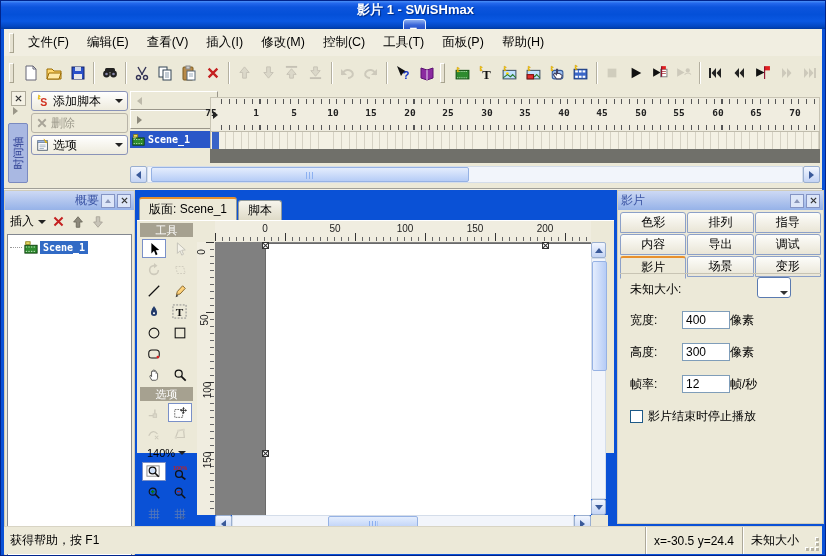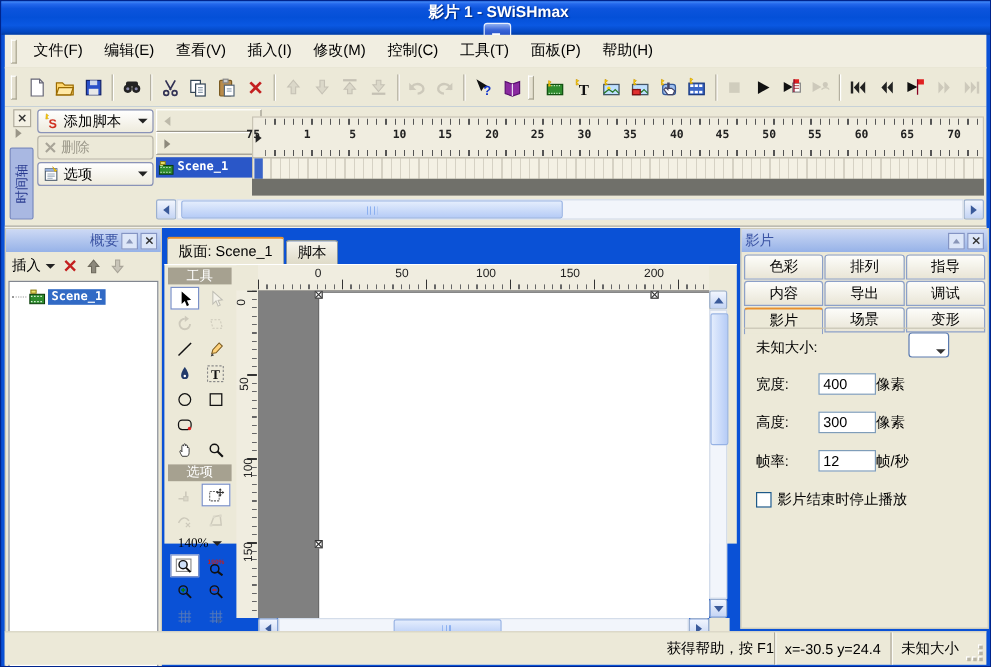--- a/index.html
+++ b/index.html
@@ -82,21 +82,21 @@
   .tab{height:19px;line-height:19px;padding:0 9px;font-size:12px;border:1px solid #919b9c;border-bottom:none;border-radius:3px 3px 0 0;
     background:linear-gradient(180deg,#f6f4ec,#dfdbc8);}
   .tab.active{height:21px;line-height:20px;background:#ece9d8;border-top:2px solid #e8902c;font-weight:normal;}
   .ed-body{position:absolute;left:0;top:21px;right:0;bottom:0;background:#ece9d8;border-top:1px solid #fff;}
   
   #tools{position:absolute;left:0;top:22px;width:59px;bottom:0;}
   .tools-hdr{margin:2px 3px 1px;background:#a6a190;color:#fff;font-size:11px;text-align:center;height:14px;line-height:14px;}
   .tool-row{display:flex;justify-content:center;gap:2px;height:21px;align-items:center;}
   .tool{width:24px;height:19px;display:flex;align-items:center;justify-content:center;}
   .tool.pressed{background:#fff;border:1px solid #7a90c8;box-sizing:border-box;}
-  .zoomlbl{display:flex;align-items:center;justify-content:center;gap:3px;height:17px;font-size:11px;font-family:Liberation Serif, serif;}
+  .zoomlbl{display:flex;align-items:center;justify-content:center;gap:3px;height:17px;font-size:11px;}
   
   .corner{position:absolute;left:60px;top:22px;width:18px;height:21px;background:#ece9d8;}
   .chruler{position:absolute;left:78px;top:22px;width:376px;height:21px;background:#f0ede0;border-bottom:1px solid #b8b4a4;}
   .chruler .tk{position:absolute;bottom:1px;left:0;right:0;height:4px;background:repeating-linear-gradient(90deg,#666 0 1px,transparent 1px 7px);}
   .chruler .tkM{position:absolute;bottom:1px;left:0;right:0;height:8px;background:repeating-linear-gradient(90deg,#333 0 1px,transparent 1px 70px);}
   .chruler span{position:absolute;top:2px;transform:translateX(-50%);font-size:10px;color:#222;}
   .chruler span:nth-of-type(1){left:50px}.chruler span:nth-of-type(2){left:120px}.chruler span:nth-of-type(3){left:190px}
   .chruler span:nth-of-type(4){left:260px}.chruler span:nth-of-type(5){left:330px}
   .cvruler{position:absolute;left:60px;top:43px;width:18px;height:273px;background:#f0ede0;border-right:1px solid #b8b4a4;overflow:hidden;}
   .cvruler .tk{position:absolute;top:0;bottom:0;right:1px;width:4px;background:repeating-linear-gradient(180deg,#666 0 1px,transparent 1px 7px);}
@@ -123,21 +123,21 @@
   .mp-body{position:absolute;left:2px;top:82px;right:2px;bottom:2px;border-top:1px solid #c8c4b4;}
   .fieldrow{position:absolute;left:0;right:0;height:20px;display:flex;align-items:center;}
   .fieldrow .flabel{margin-left:10px;width:52px;}
   .xp-input{width:48px;height:18px;box-sizing:border-box;border:1px solid #7f9db9;background:#fff;font-size:12px;padding:1px 3px;font-family:"Liberation Sans",sans-serif;}
   .funit{margin-left:0;}
   .swatch{position:absolute;left:137px;top:3px;width:32px;height:19px;border:1.5px solid #5a7ab0;border-radius:3px;background:#fff;}
   .swatch .caret{position:absolute;right:2px;bottom:2px;border-top-color:#333;}
   .chkrow{position:absolute;left:10px;display:flex;align-items:center;gap:5px;}
   .chkbox{width:13px;height:13px;background:#fff;border:1px solid #1d5987;box-sizing:border-box;}
   
-  #statusbar{position:absolute;left:3px;top:525px;right:3px;height:27px;background:#ece9d8;display:flex;align-items:center;border-top:1px solid #d8d4c4;font-size:12px;text-align:right;}
+  #statusbar{position:absolute;left:3px;top:525px;right:3px;height:27px;background:#ece9d8;display:flex;align-items:center;border-top:1px solid #d8d4c4;font-size:12px;}
   #statusbar .help{flex:1;padding-left:6px;}
   .status-cell{border-left:1px solid #aca899;box-shadow:inset 1px 0 0 #fff;padding:0 8px;height:100%;display:flex;align-items:center;}
   .szgrip{width:15px;height:100%;position:relative;}
   .szgrip i{position:absolute;width:3px;height:3px;background:#b8b4a4;box-shadow:-1px -1px 0 #fff;}
   .szgrip i:nth-child(1){right:3px;bottom:3px;} .szgrip i:nth-child(2){right:8px;bottom:3px;}
   .szgrip i:nth-child(3){right:3px;bottom:8px;} .szgrip i:nth-child(4){right:13px;bottom:3px;}
   .szgrip i:nth-child(5){right:3px;bottom:13px;}
   .dis{opacity:.45;}
 </style>
 </head>

